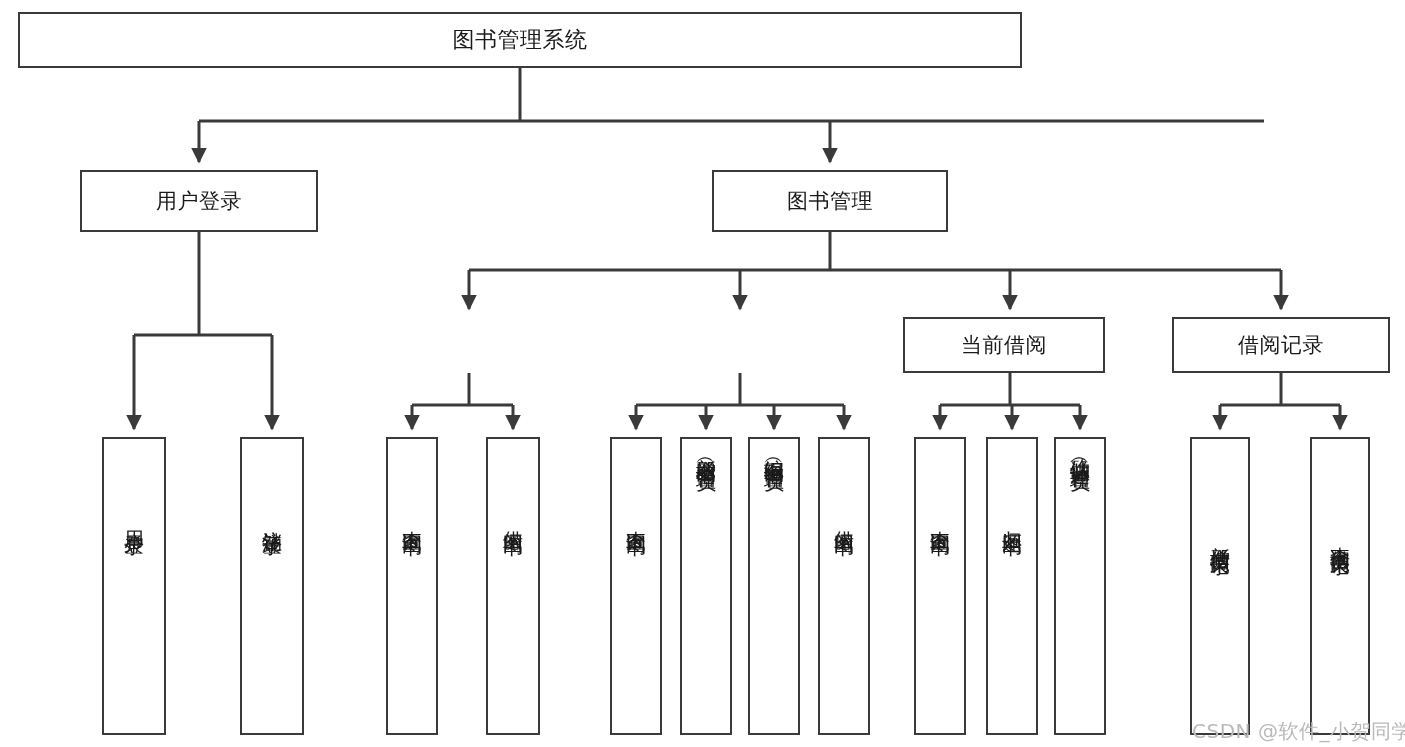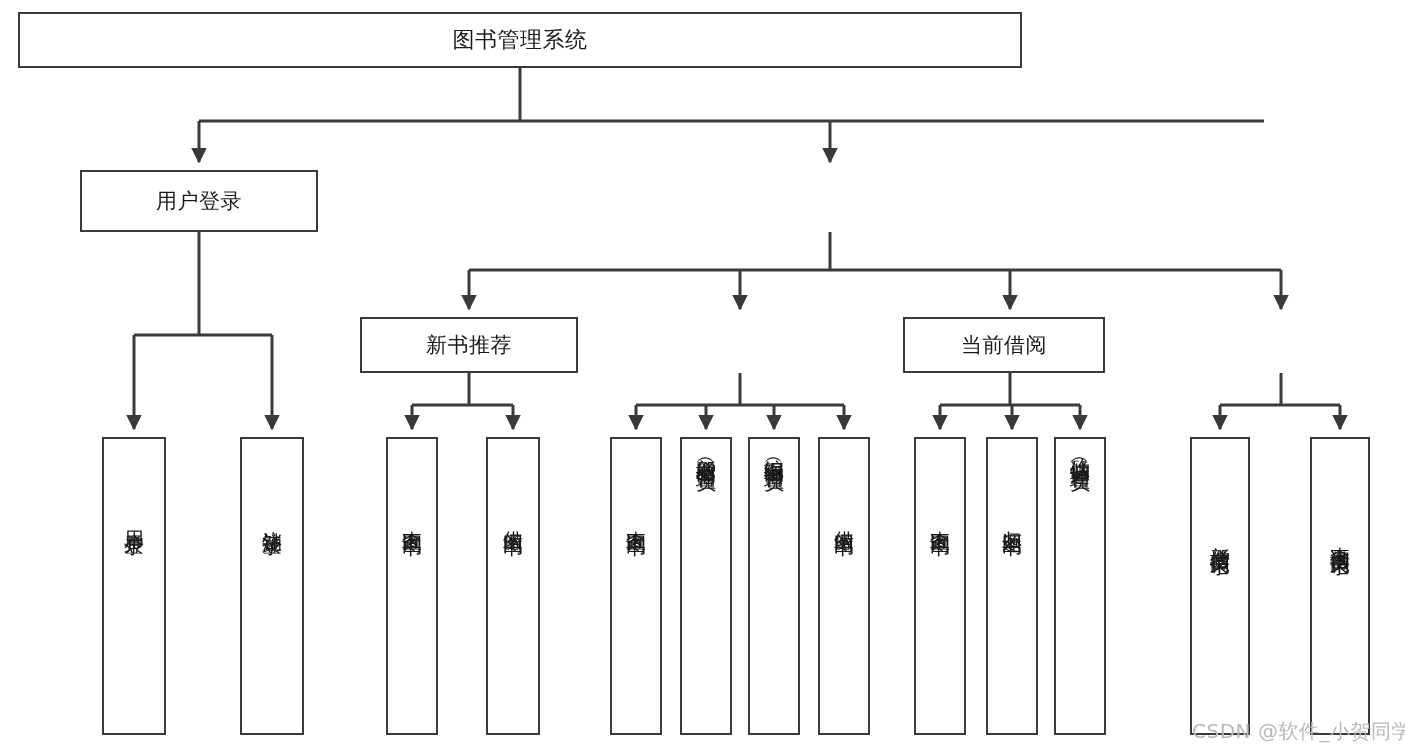--- a/index.html
+++ b/index.html
@@ -132,27 +132,30 @@
     </g>
   </svg>
 
   <div class="node horiz root" style="left:18px; top:12px; width:1004px; height:56px;">
     <span class="label">图书管理系统</span>
   </div>
 
   <div class="node horiz" style="left:80px; top:170px; width:238px; height:62px;">
     <span class="label">用户登录</span>
   </div>
-
-  <div class="node horiz" style="left:360px; top:317px; width:218px; height:56px;">
-    <span class="label">新书推荐</span>
-  </div>
+  <div class="node horiz" style="left:712px; top:170px; width:236px; height:62px;">
+    <span class="label">图书管理</span>
+  </div>
+
   <div class="node horiz" style="left:903px; top:317px; width:202px; height:56px;">
     <span class="label">当前借阅</span>
   </div>
+  <div class="node horiz" style="left:1172px; top:317px; width:218px; height:56px;">
+    <span class="label">借阅记录</span>
+  </div>
 
   <div class="node vert mid" style="left:102px; top:437px; width:64px; height:298px;">
     <span class="label">用户登录</span>
   </div>
   <div class="node vert mid" style="left:240px; top:437px; width:64px; height:298px;">
     <span class="label">注销登录</span>
   </div>
 
   <div class="node vert mid" style="left:386px; top:437px; width:52px; height:298px;">
     <span class="label">查询图书</span>

